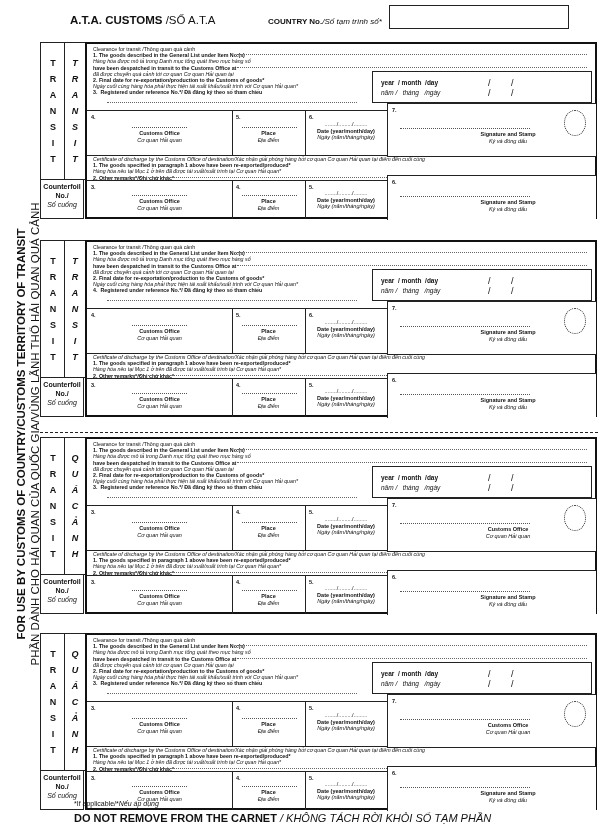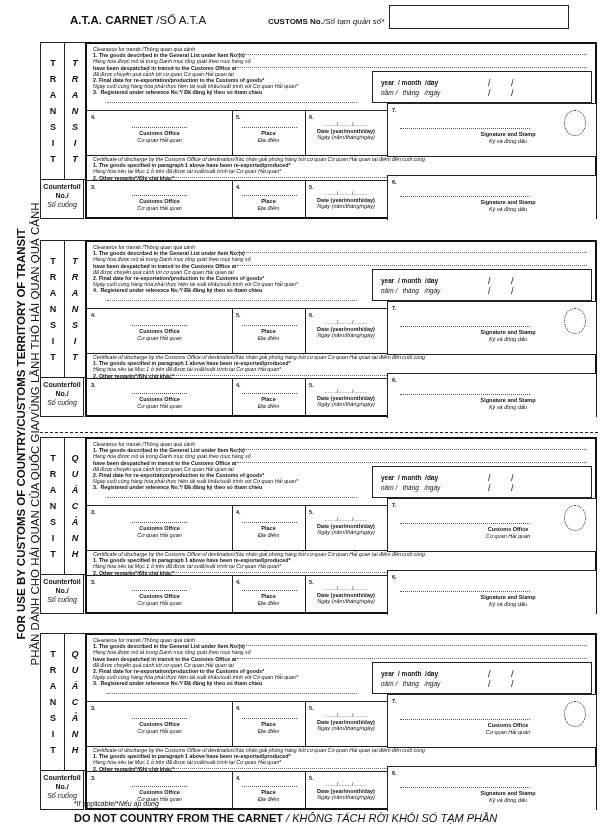--- a/index.html
+++ b/index.html
@@ -52,22 +52,22 @@
   .c6 .lb b,.c6 .lb i{display:block;}
   .cut{position:absolute;left:40px;top:432px;width:558px;border-top:1.5px dashed #222;}
   .foot1{position:absolute;left:74px;top:800px;font-size:7px;}
   .foot1 i{font-style:italic;}
   .foot2{position:absolute;left:74px;top:812px;font-size:11px;font-weight:bold;}
   .foot2 i{font-weight:normal;}
 </style>
 </head>
 <body>
 
-<div class="hdr-title"><span>A.T.A. CARNET</span> <i>/SỐ A.T.A</i></div>
-<div class="hdr-carno"><span>CUSTOMS No.</span><i>/Số tạm quản số*</i></div>
+<div class="hdr-title"><span>A.T.A. CUSTOMS</span> <i>/SỐ A.T.A</i></div>
+<div class="hdr-carno"><span>COUNTRY No.</span><i>/Số tạm trình số*</i></div>
 <div class="hdr-box"></div>
 
 <div class="side-text">
   <div class="l1">FOR USE BY CUSTOMS OF COUNTRY/CUSTOMS TERRITORY OF TRANSIT</div>
   <div class="l2">PHẦN DÀNH CHO HẢI QUAN CỦA QUỐC GIA/VÙNG LÃNH THỔ HẢI QUAN QUÁ CẢNH</div>
 </div>
 
 <div id="vouchers">
   <div class="voucher" style="top: 42px;">
     <div class="col1">
@@ -533,13 +533,13 @@
               <i>Ký và đóng dấu</i>
             </div>
           </div>
       </div>
     </div>
   </div>
 </div>
 <div class="cut"></div>
 
 <div class="foot1"><span>*If applicable/*</span><i>Nếu áp dụng</i></div>
-<div class="foot2"><span>DO NOT COUNTRY FROM THE CARNET</span><i> / KHÔNG TÁCH RỜI KHỎI SỔ TẠM PHẦN</i></div>
+<div class="foot2"><span>DO NOT REMOVE FROM THE CARNET</span><i> / KHÔNG TÁCH RỜI KHỎI SỔ TẠM PHẦN</i></div>
 
 </body></html>

